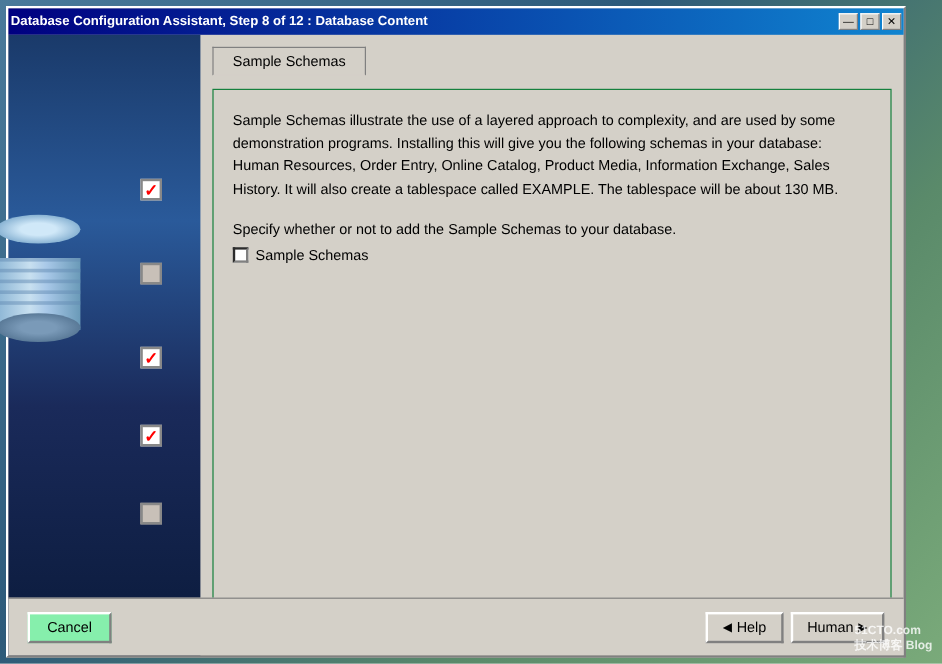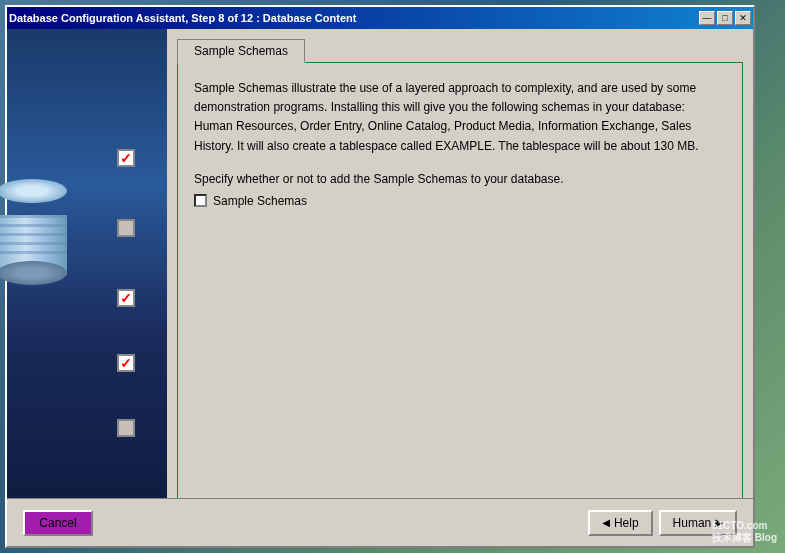--- a/index.html
+++ b/index.html
@@ -141,20 +141,21 @@
     .checkbox-unchecked {
       background: #c8c0b8;
       border: 2px solid #888;
     }
 
     .right-panel {
       flex: 1;
       padding: 10px;
       display: flex;
       flex-direction: column;
+      gap: 12px;
     }
 
     .tab-bar {
       display: flex;
       gap: 0;
       margin-bottom: 0;
     }
 
     .tab {
       padding: 4px 16px;
@@ -229,21 +230,21 @@
       height: 48px;
       background: #d4d0c8;
       border-top: 1px solid #808080;
       display: flex;
       align-items: center;
       padding: 0 16px;
     }
 
     .btn {
       padding: 4px 12px;
-      background: #a21caf;
+      background: #86efac;
       border: 2px solid #808080;
       border-top: 2px solid #ffffff;
       border-left: 2px solid #ffffff;
       font-size: 12px;
       cursor: pointer;
       min-width: 70px;
     }
 
     .nav-buttons {
       margin-left: auto;

